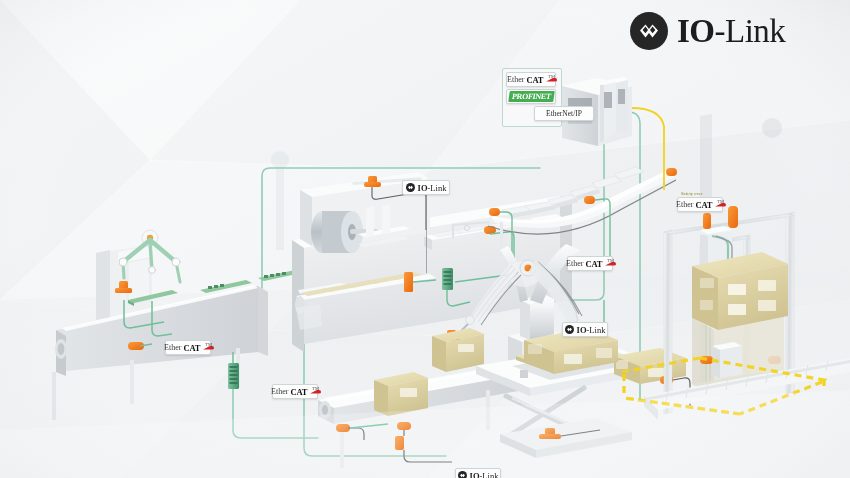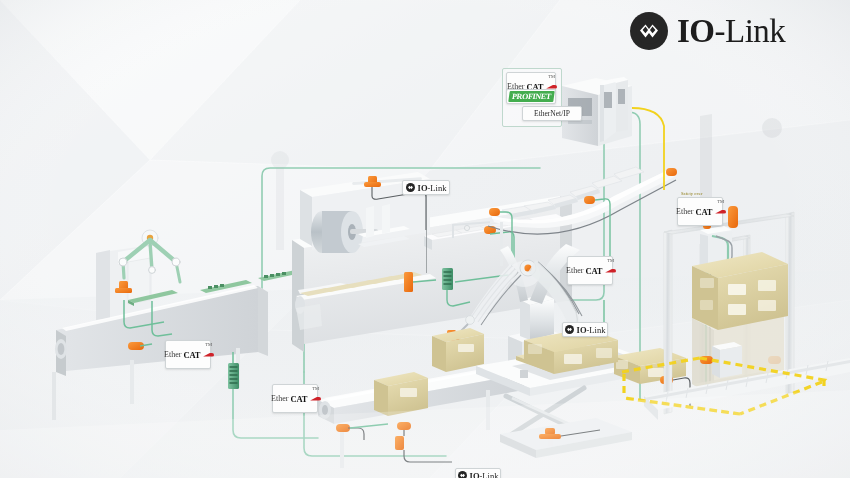--- a/index.html
+++ b/index.html
@@ -48,21 +48,21 @@
   }
   .badge.iol { gap: 3px; padding: 2px 5px; height: 15px; }
   .badge.iol .dot {
     width: 9px; height: 9px; border-radius: 50%; background:#262626;
     display:flex; align-items:center; justify-content:center; flex:0 0 auto;
   }
   .badge.iol .txt { font-size: 8.5px; color:#1d1d1d; }
   .badge.iol .txt b { font-weight:700; }
   .badge.iol .txt i { font-style: normal; font-weight: 400; }
 
-  .badge.ecat { height: 29px; padding: 1px 20px; gap:2px; }
+  .badge.ecat { height: 15px; padding: 1px 20px; gap:2px; }
   .badge.ecat .e1 { font-size:8px; color:#3a3a3a; font-weight:400; }
   .badge.ecat .e2 { font-size:8.5px; color:#111; font-weight:700; letter-spacing:-0.2px;}
   .badge.ecat .swoosh {
     width:12px; height:8px; position:relative; margin-left:1px;
   }
   .badge.ecat .swoosh::before {
     content:""; position:absolute; left:0; top:2px;
     width:11px; height:4px; background:#cf2229;
     border-radius: 0 3px 3px 0;
     clip-path: polygon(0 100%, 70% 0, 100% 0, 100% 100%);
@@ -691,21 +691,21 @@
     <span class="e1">Ether</span>
       <span class="e2">CAT</span>
       <span class="swoosh"></span>
       <span class="tm">TM</span>
   </div>
 
   <div class="badge pnet" style="left:506px; top:89px; width:50px;">
     <span class="pn">PROFINET</span>
   </div>
 
-  <div class="badge enip" style="left:522px; top:106px; width:60px;align-items:flex-end;">
+  <div class="badge enip" style="left:534px; top:106px; width:60px;align-items:flex-end;">
     <span class="en">EtherNet/IP</span>
   </div>
 
   <div class="badge ecat" style="left:567px; top:256px; width:46px;">
     <span class="e1">Ether</span>
       <span class="e2">CAT</span>
       <span class="swoosh"></span>
       <span class="tm">TM</span>
   </div>
 

